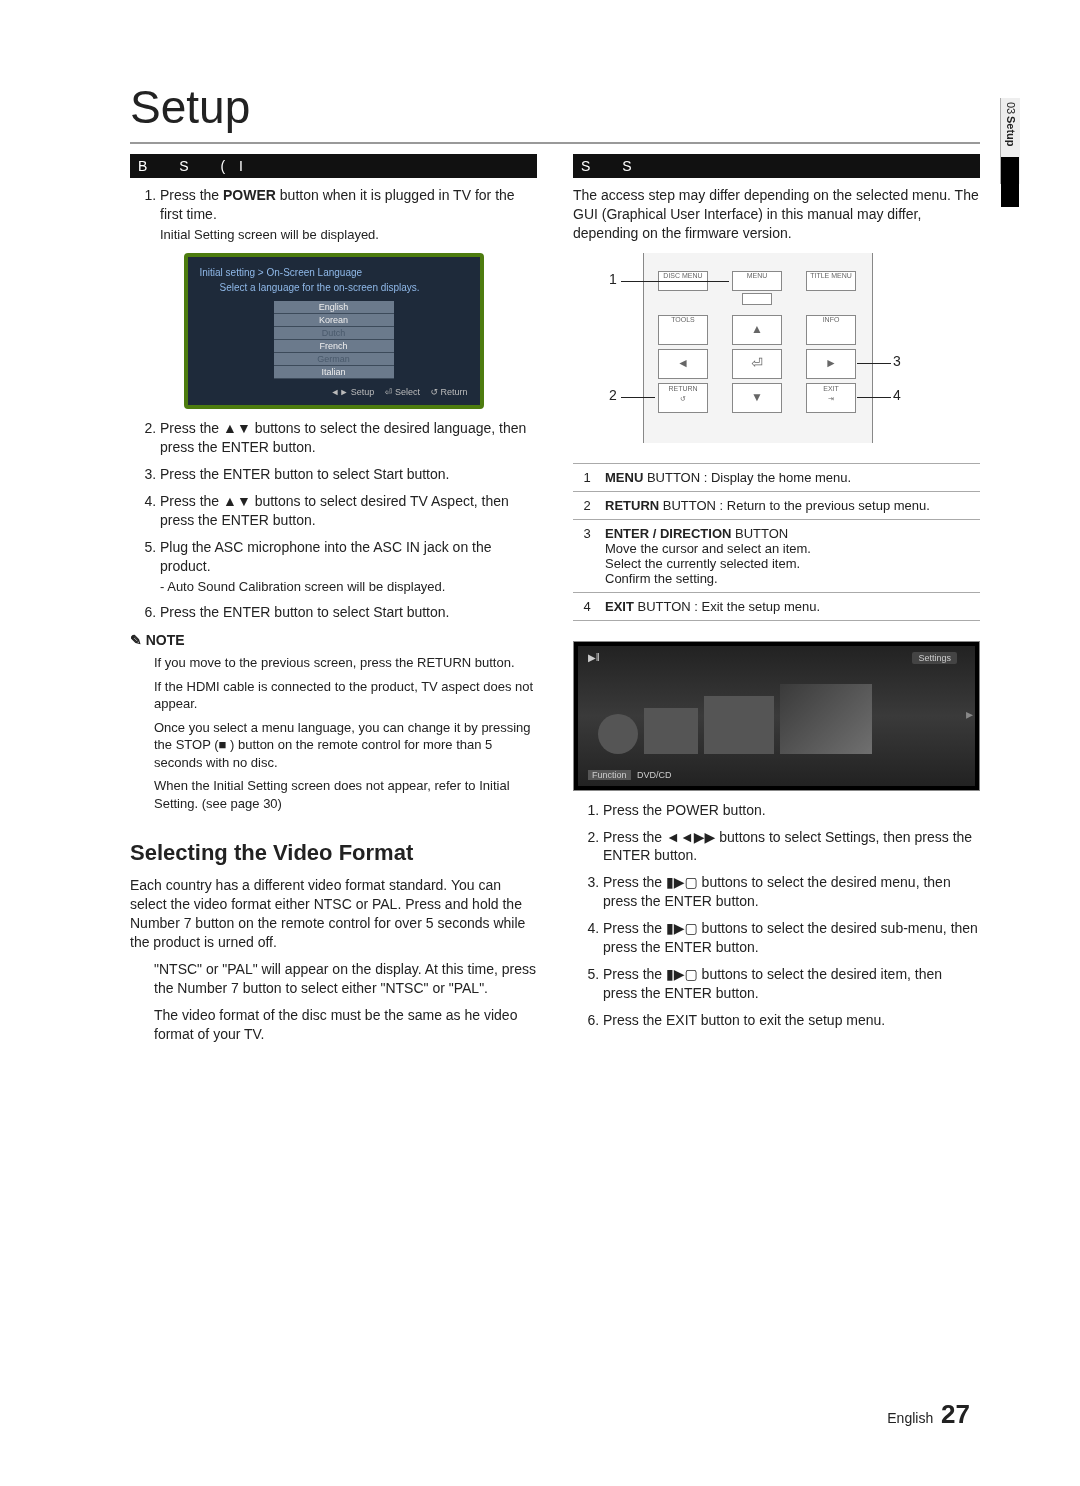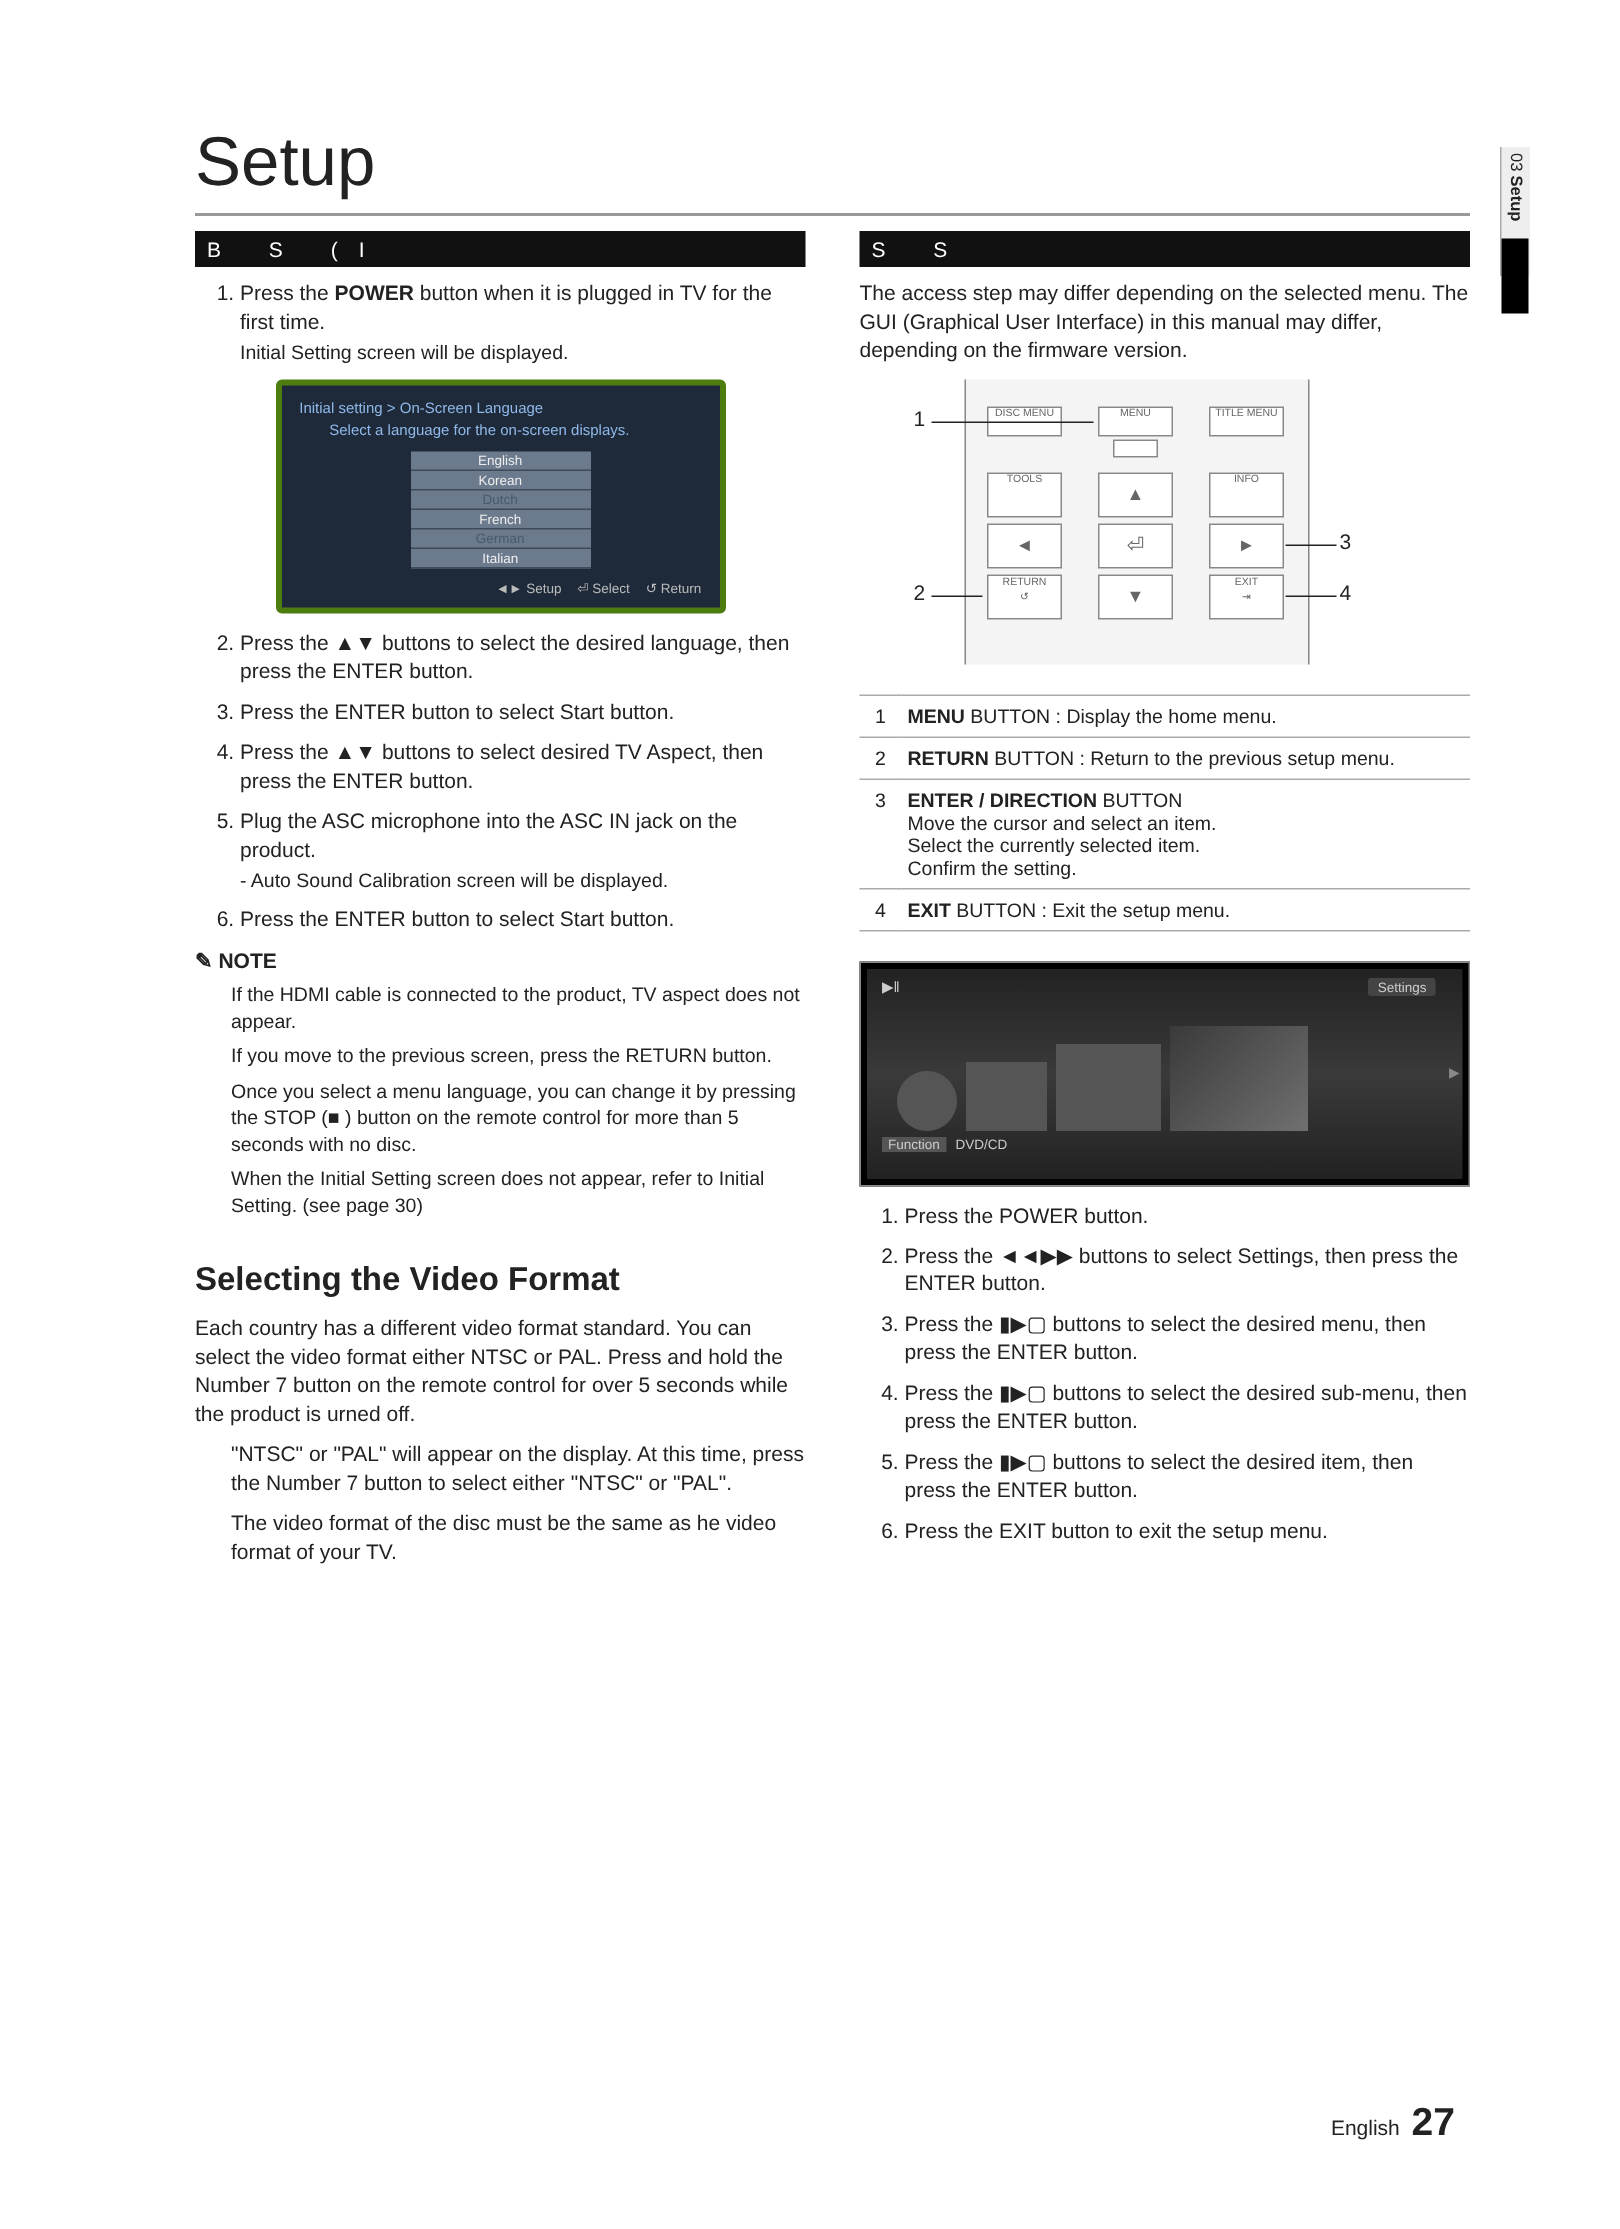--- a/index.html
+++ b/index.html
@@ -40,21 +40,21 @@
   table.btable td { border-top: 1px solid #aaa; border-bottom: 1px solid #aaa; padding: 6px 4px; font-size: 13px; vertical-align: top; }
   table.btable td.num { width: 28px; text-align: center; }
   
   .tv-box { background: #000; border: 1px solid #888; margin: 20px 0 10px; padding: 4px; }
   .tv-inner { background: linear-gradient(#222, #3a3a3a 50%, #222); height: 140px; position: relative; color: #ccc; font-size: 10px; }
   .tv-play { position: absolute; top: 6px; left: 10px; }
   .tv-settings { position: absolute; top: 6px; right: 18px; background: #444; padding: 1px 6px; border-radius: 2px; font-size: 9px; }
   .tv-shapes { position: absolute; top: 38px; left: 20px; right: 6px; height: 70px; display: flex; align-items: flex-end; gap: 6px; }
   .tv-shape { background: #555; }
   .tv-caret { position: absolute; right: 2px; top: 60px; color: #888; font-size: 14px; }
-  .tv-foot { position: absolute; bottom: 18px; left: 10px; font-size: 9px; }
+  .tv-foot { position: absolute; bottom: 6px; left: 10px; font-size: 9px; }
   .tv-foot .fn { background: #555; padding: 0 4px; margin-right: 4px; }
   
   .sidetab { position: absolute; top: 98px; right: 60px; width: 20px; height: 86px; border-left: 1px solid #aaa; background: #eee; font-size: 10px; text-align: center; }
   .sidetab .num { writing-mode: vertical-rl; font-size: 11px; padding-top: 4px; display:inline-block; }
   .sidetab .lbl { writing-mode: vertical-rl; font-weight: bold; font-size: 11px; }
   .sidetab .blackbox { background: #000; width: 18px; height: 50px; margin-top: 8px; }
   .footer { position: absolute; bottom: 56px; right: 110px; font-size: 14px; }
   .footer .pg { font-size: 26px; font-weight: bold; margin-left: 4px; text-align: center; }
   .glyph { font-family: Arial, sans-serif; }
 </style>
@@ -100,22 +100,22 @@
         <li><span>Press the ENTER button to select Start button.</span></li>
         <li><span>Press the ▲▼ buttons to select desired TV Aspect, then press the ENTER button.</span></li>
         <li><span>Plug the ASC microphone into the ASC IN jack on the product.</span>
           <div class="sub">- Auto Sound Calibration screen will be displayed.</div>
         </li>
         <li><span>Press the ENTER button to select Start button.</span></li>
       </ol>
 
       <div class="note-head">NOTE</div>
       <div class="note-body">
+        <p>If you move to the previous screen, press the RETURN button.</p>
         <p>If the HDMI cable is connected to the product, TV aspect does not appear.</p>
-        <p>If you move to the previous screen, press the RETURN button.</p>
         <p>Once you select a menu language, you can change it by pressing the STOP (■ ) button on the remote control for more than 5 seconds with no disc.</p>
         <p>When the Initial Setting screen does not appear, refer to Initial Setting. (see page 30)</p>
       </div>
 
       <h2 class="subhead">Selecting the Video Format</h2>
       <p class="para">Each country has a different video format standard. You can select the video format either NTSC or PAL. Press and hold the Number 7 button on the remote control for over 5 seconds while the product is urned off.</p>
       <div class="indent">
         <p>"NTSC" or "PAL" will appear on the display. At this time, press the Number 7 button to select either "NTSC" or "PAL".</p>
         <p>The video format of the disc must be the same as he video format of your TV.</p>
       </div>

